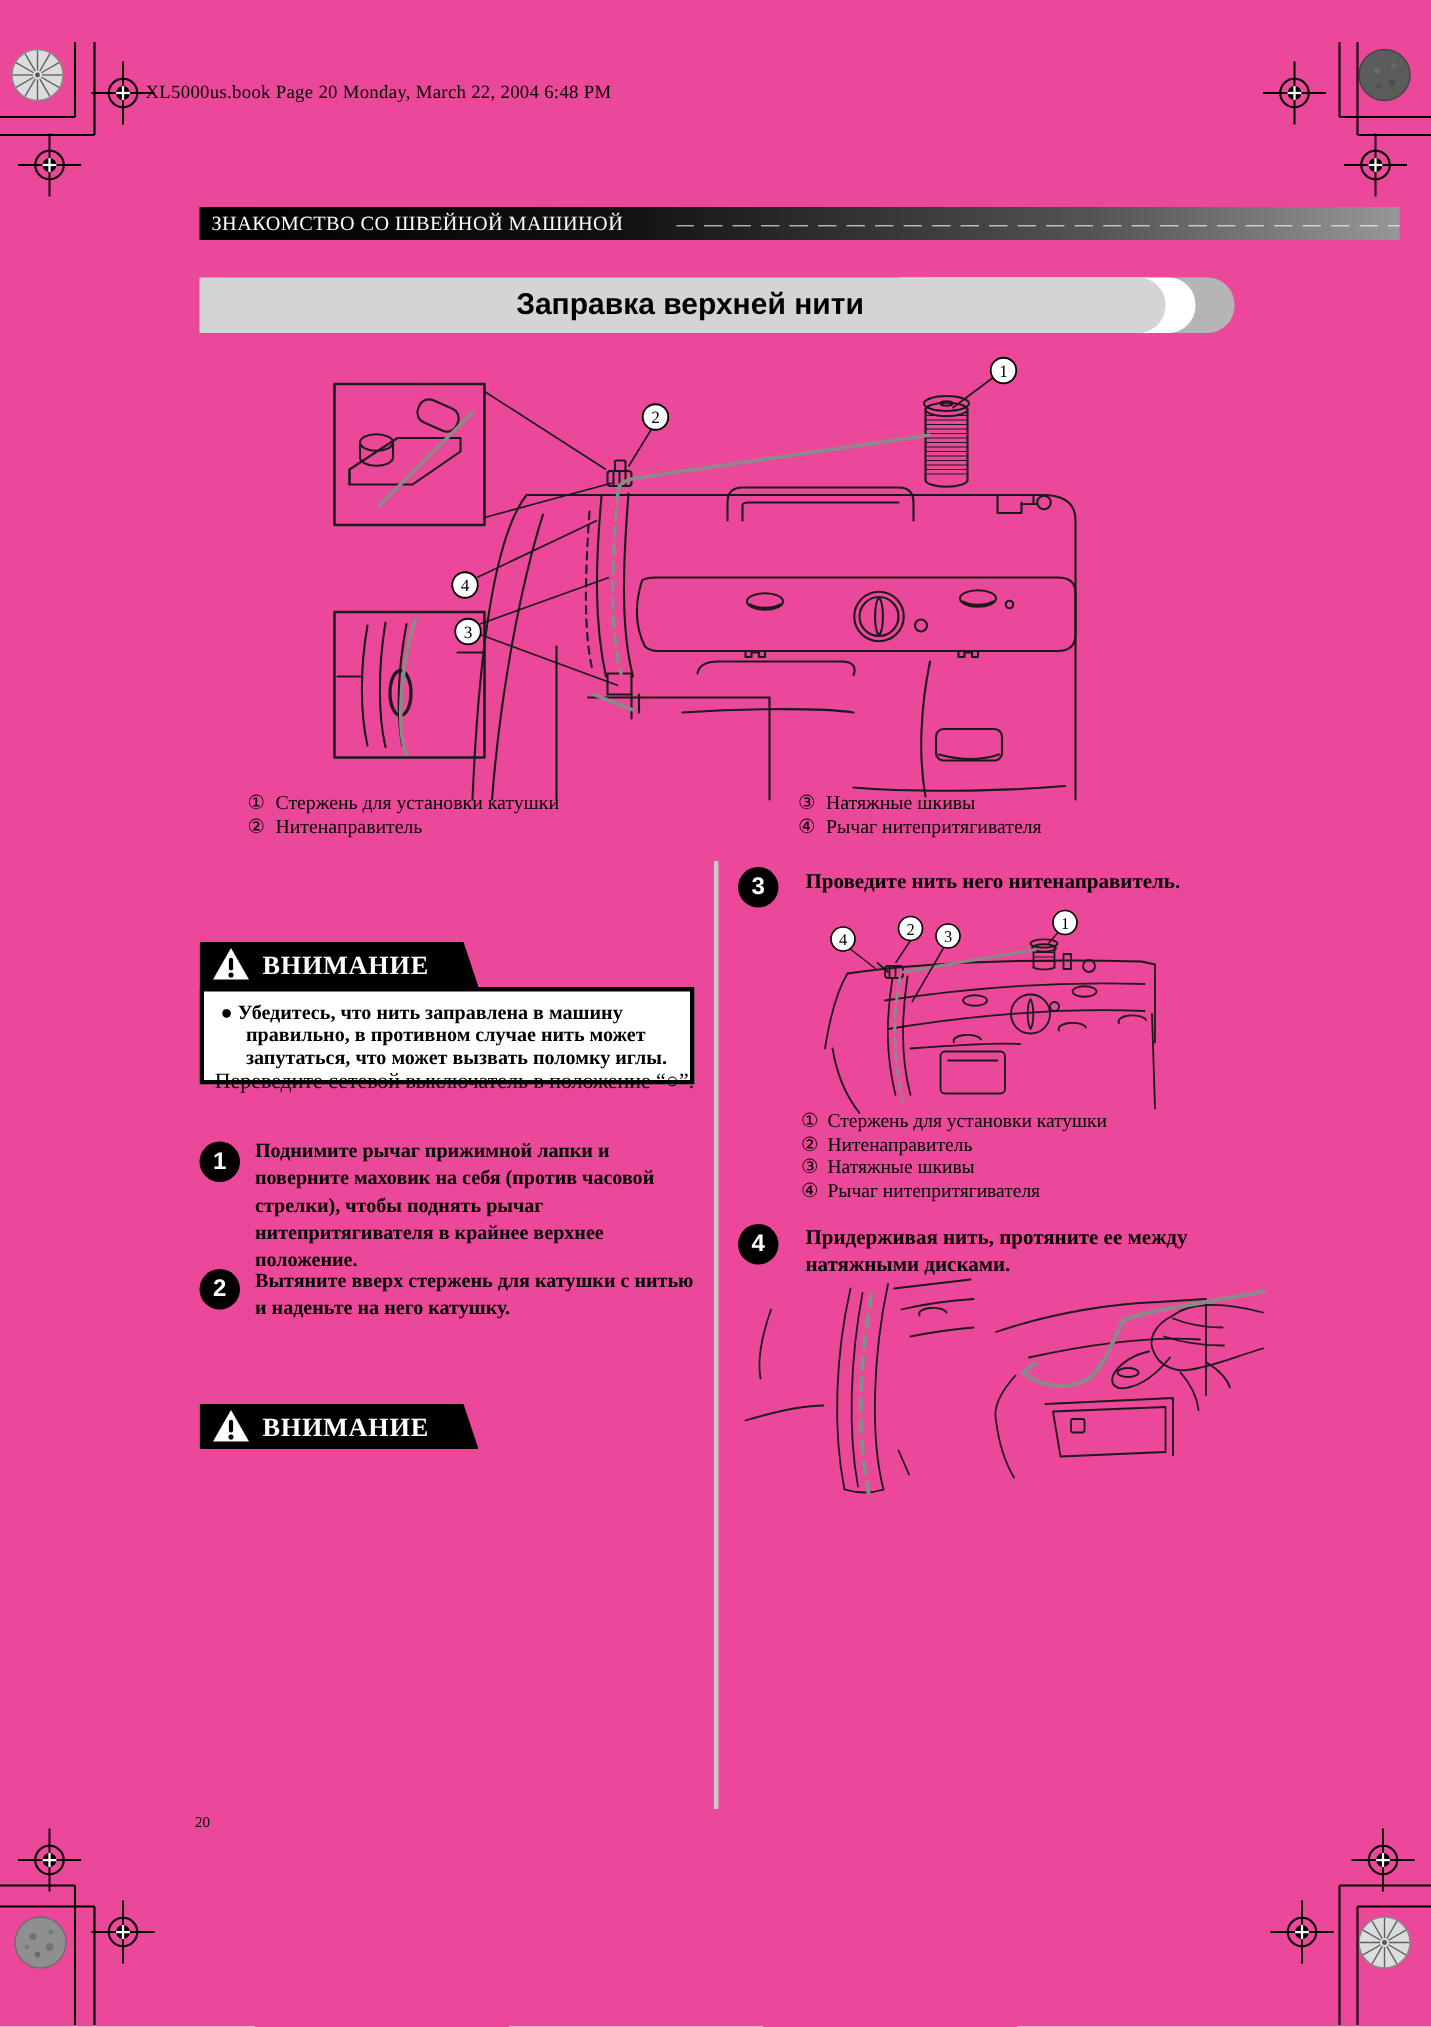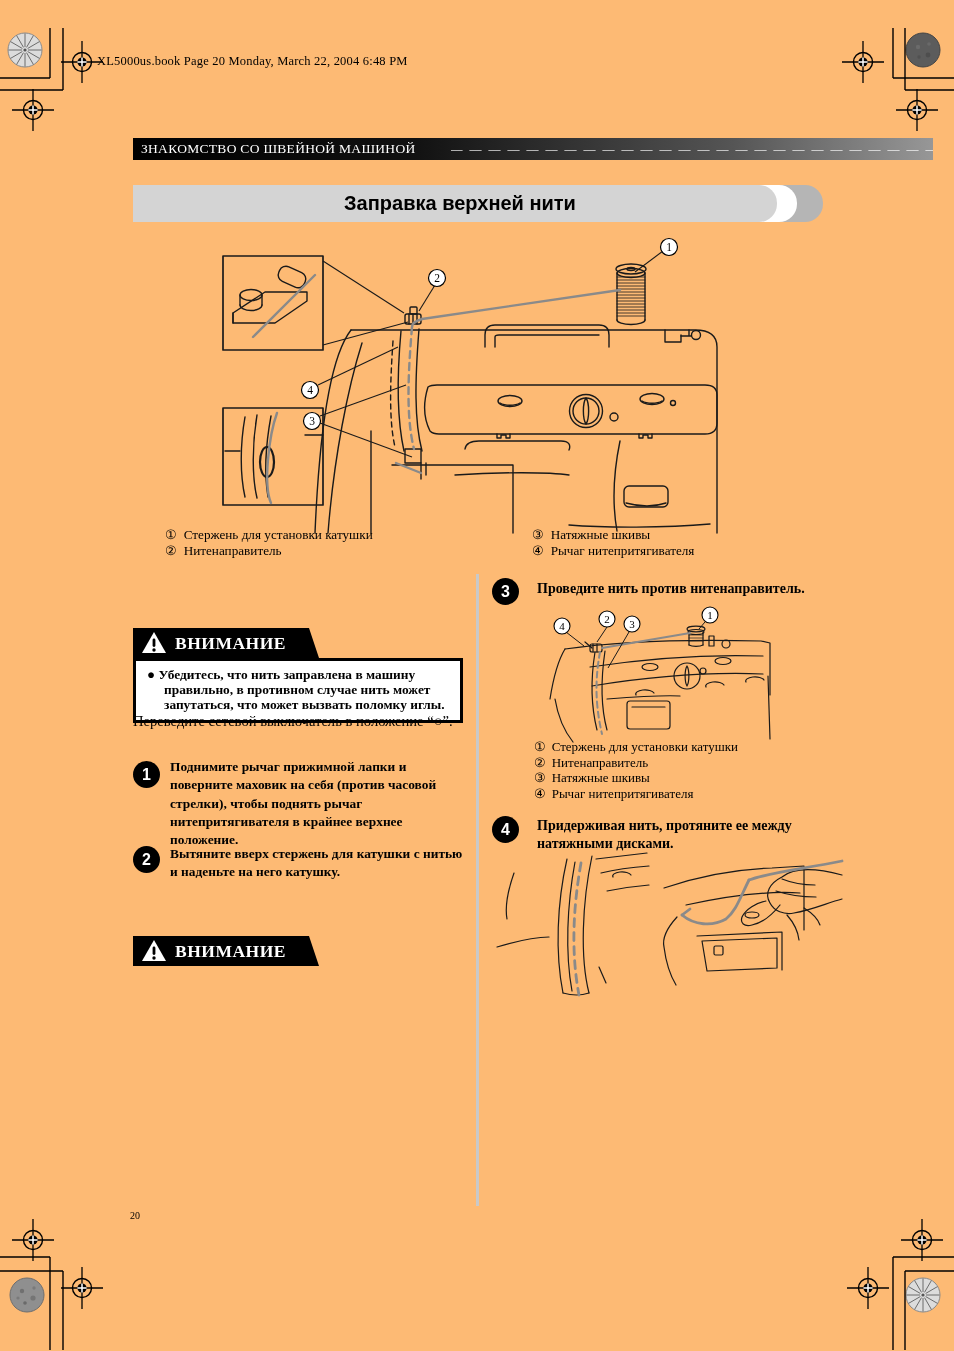--- a/index.html
+++ b/index.html
@@ -1,16 +1,16 @@
 <!DOCTYPE html>
 <html><head>
 <meta charset="utf-8">
 <style>
   html,body{margin:0;padding:0;background:#fff;}
-  #page{position:relative;width:954px;height:1351px;background:#fdba74;overflow:hidden;
+  #page{position:relative;width:954px;height:1351px;background:#ec4899;overflow:hidden;
         font-family:"Liberation Serif",serif;color:#000;}
   .abs{position:absolute;}
   
   #print-header{left:97px;top:54px;font-size:12.5px;letter-spacing:.2px;}
   
   #section-bar{left:133px;top:138px;width:800px;height:22px;display:flex;align-items:center;
      background:linear-gradient(to right,#000 0%,#111 35%,#555 75%,#979797 100%);gap:23px;}
   #section-bar .sec-text{color:#fff;font-size:13.5px;padding-left:8px;white-space:nowrap;letter-spacing:.3px;}
   #section-bar .sec-dashes{color:#fff;flex:1;overflow:hidden;white-space:nowrap;font-size:12px;
      letter-spacing:2px;margin-left:12px;opacity:.95;}
@@ -30,21 +30,21 @@
   .warn-banner{position:relative;background:#000;height:30px;width:186px;display:flex;align-items:center;gap:8px;
      padding-left:8px;box-sizing:border-box;clip-path:polygon(0 0,calc(100% - 10px) 0,100% 100%,0 100%);margin-top:38px;}
   .warn-banner .wt{color:#fff;font-weight:bold;font-size:17.5px;letter-spacing:.5px;}
   .warn-body{border:3px solid #000;margin-top:0;padding:6px 8px 8px 28px;text-indent:-17px;
      font-weight:bold;font-size:13.4px;line-height:15px;box-sizing:border-box;width:330px;background:#fff;}
   
   .step-num{position:absolute;width:27px;height:27px;border-radius:50%;background:#000;color:#fff;
      display:flex;align-items:center;justify-content:center;font-family:"Liberation Sans",sans-serif;
      font-weight:bold;font-size:16px;z-index:5;}
   .step-text{position:absolute;font-weight:bold;font-size:13.4px;line-height:18.3px;z-index:5;}
-  #power-note{left:133px;top:712px;width:340px;font-size:14.6px;line-height:19.5px;z-index:5;}
+  #power-note{left:133px;top:712px;width:340px;font-size:14.6px;line-height:19.5px;z-index:5;text-align:center;}
   #col-divider{left:476px;top:574px;width:3px;height:632px;background:#c9c9c9;z-index:4;}
   #page-number{left:130px;top:1210px;font-size:10px;}
   svg{overflow:visible;}
 </style>
 </head>
 <body>
 
 <div id="page">
 
   <svg width="0" height="0" class="abs" aria-hidden="true">
@@ -302,21 +302,21 @@
       </svg>
       <span class="wt">ВНИМАНИЕ</span>
     </div>
   </div>
 
   <div class="abs" id="col-divider"></div>
 
   <div class="step-num" style="left:492px;top:578px">
       <span>3</span>
     </div>
-  <div class="step-text" style="left:537px;top:580px;width:300px;font-size:14px">Проведите нить против нитенаправитель.</div>
+  <div class="step-text" style="left:537px;top:580px;width:300px;font-size:14px">Проведите нить него нитенаправитель.</div>
 
   <svg class="abs" style="left:533px;top:602px" width="240" height="140" viewBox="0 0 240 140">
     <g stroke="#1a1a1a" fill="none" stroke-width="1.2" stroke-linecap="round" stroke-linejoin="round">
       <path d="M32,47 C80,40 150,37 228,39 L237,41 V93"></path>
       <path d="M32,47 C24,60 20,78 17,97"></path>
       <path d="M22,97 C25,115 32,130 40,140"></path>
       <path d="M57,65 C110,57 170,52 230,54"></path>
       <path d="M59,84 C120,74 180,70 230,72"></path>
       <circle cx="154" cy="74" r="13"></circle>
       <path d="M154,64 C156.5,68 156.5,80 154,84 C151.5,80 151.5,68 154,64 Z"></path>

